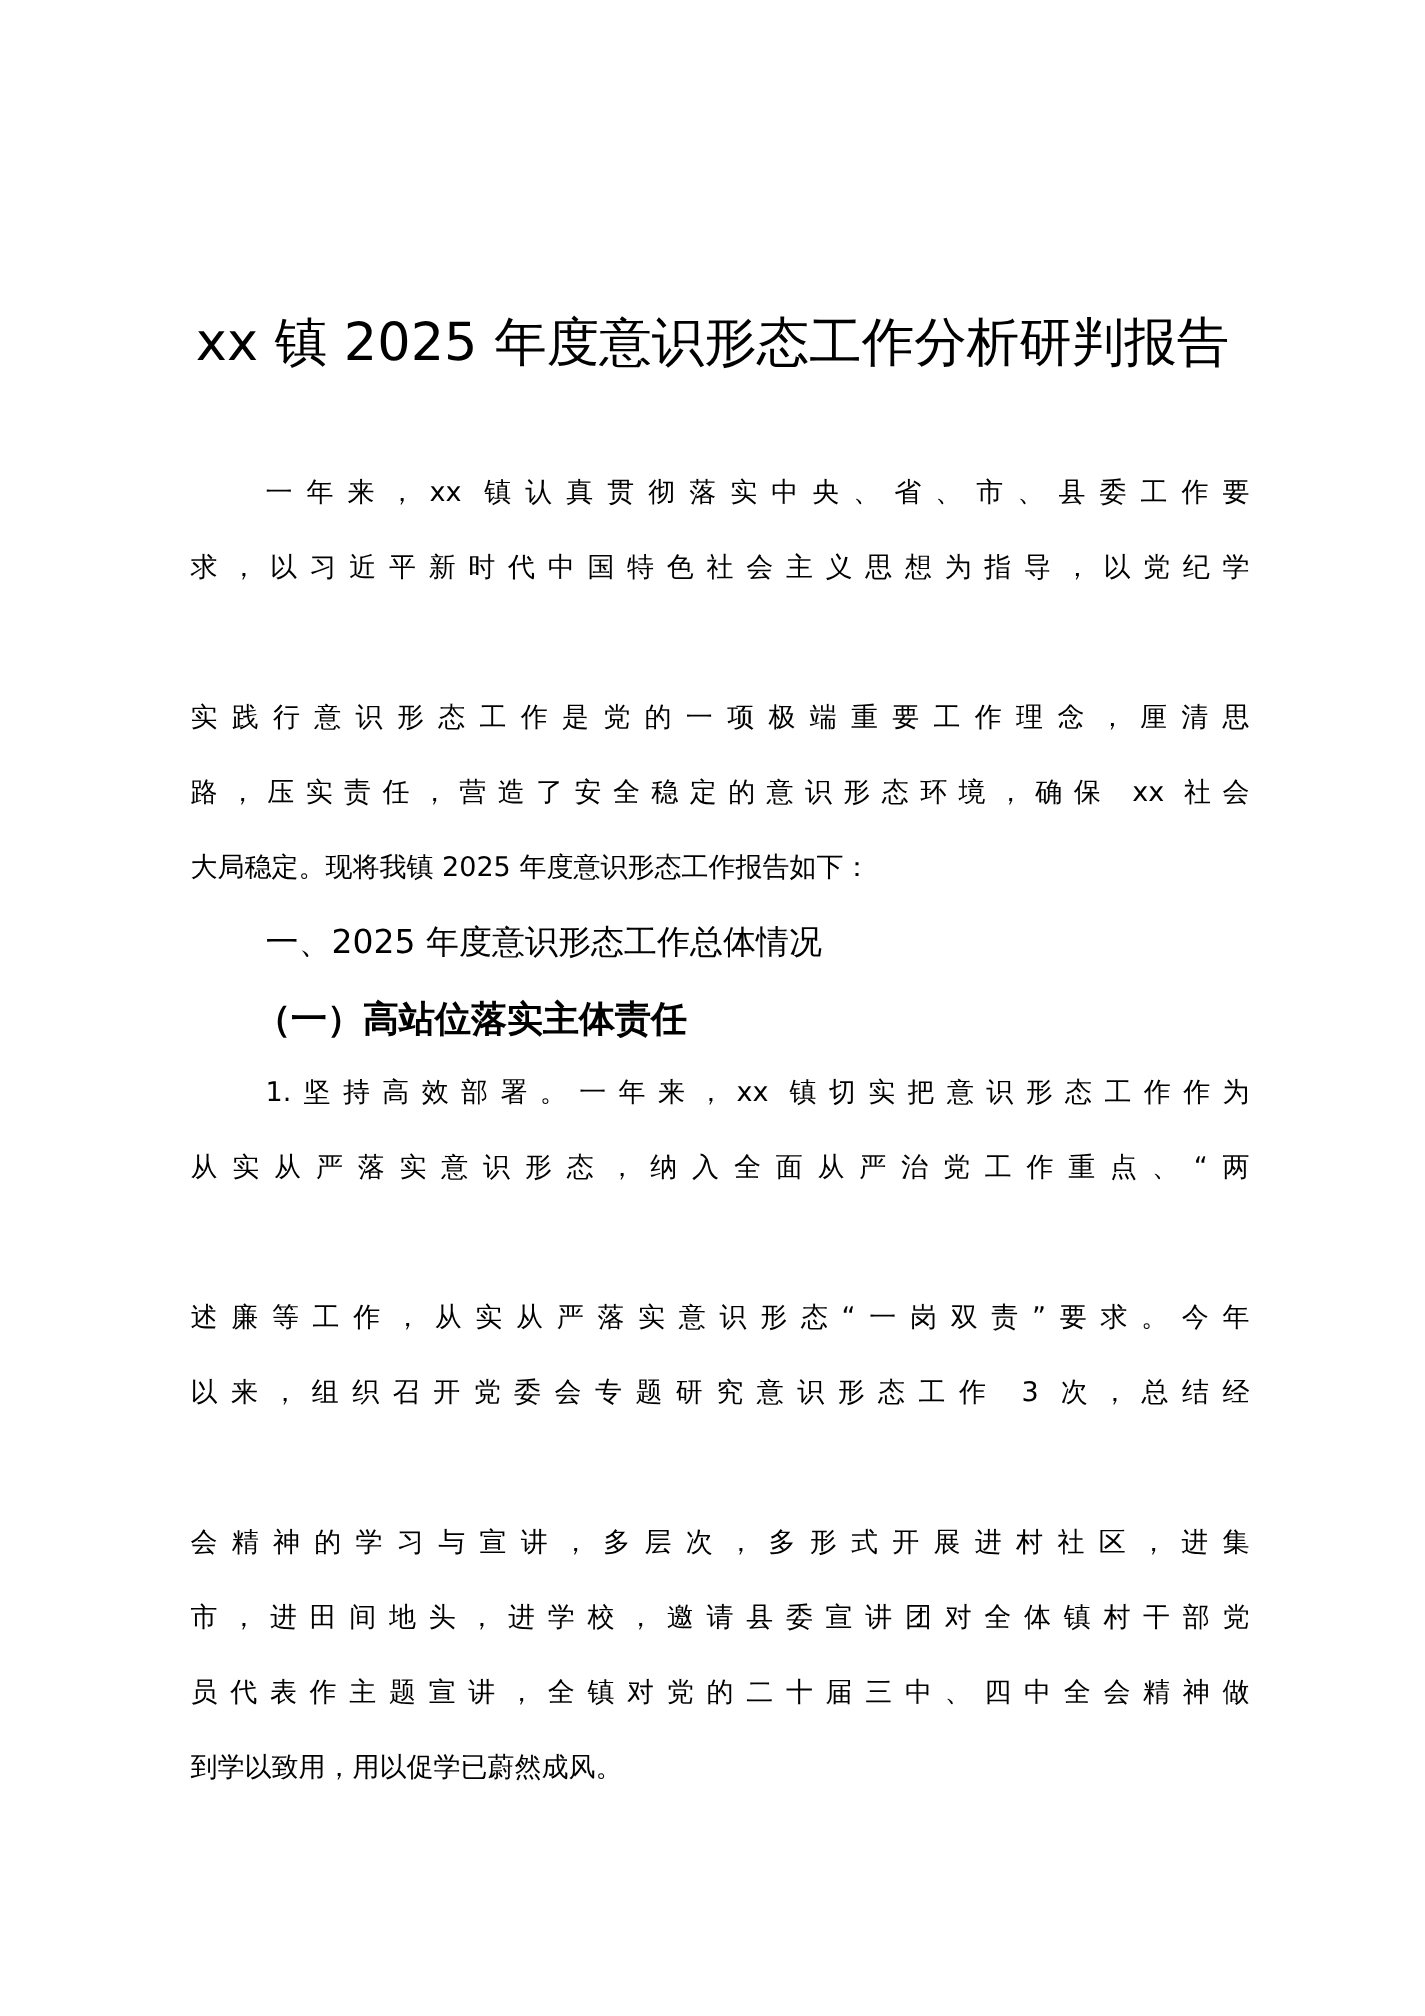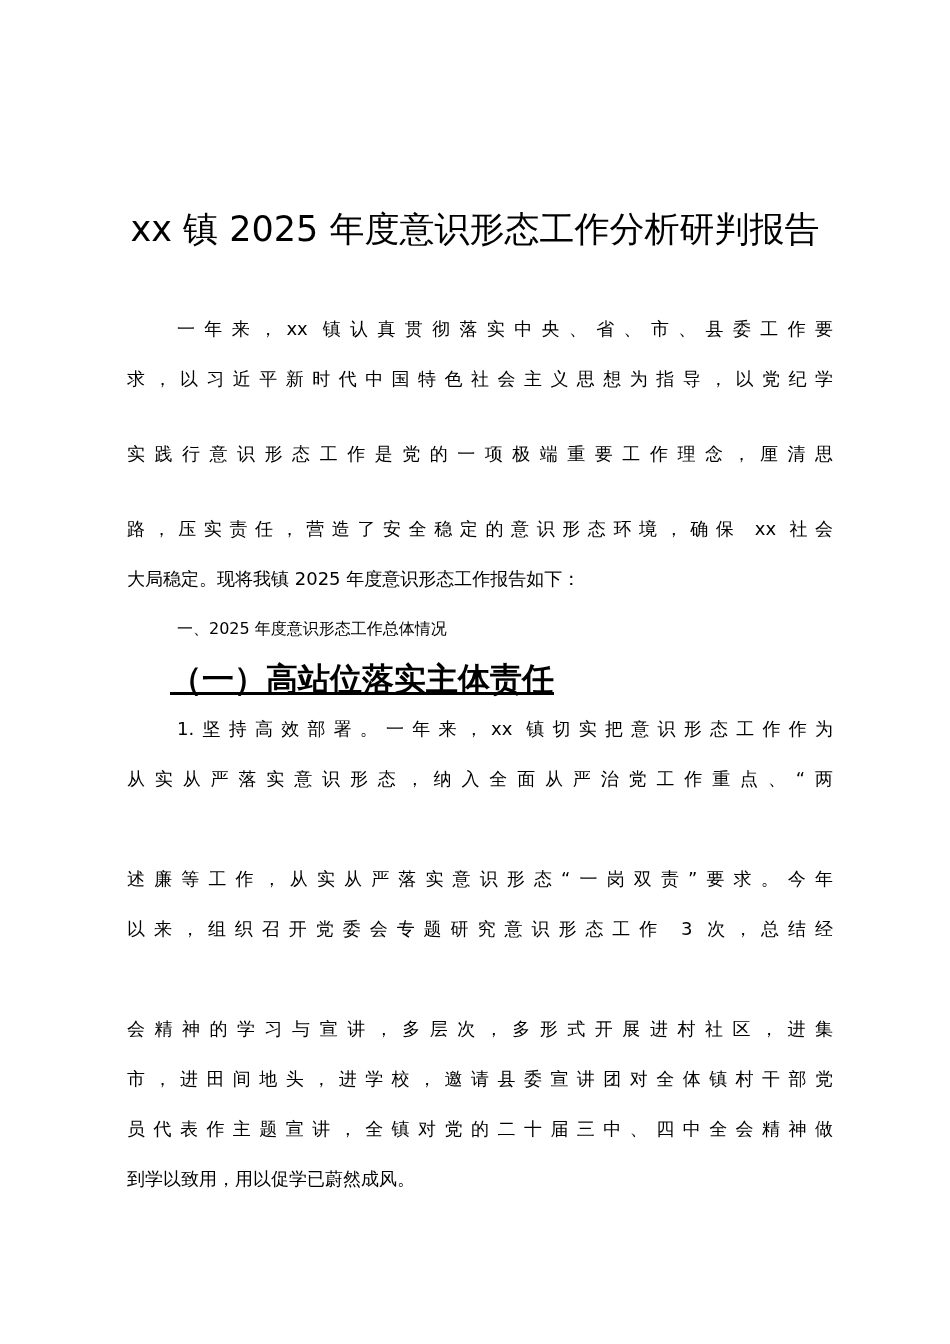--- a/index.html
+++ b/index.html
@@ -5,32 +5,32 @@
   html, body { margin: 0; padding: 0; background: #ffffff; }
   body { width: 950px; height: 1344px; position: relative; overflow: hidden;
          font-family: "DejaVu Sans", "Liberation Sans", sans-serif; color: #000; }
   .page { position: absolute; left: 0; top: 0; width: 820px; height: 1344px; background: #fff; margin-top: 24px; }
   .title { position: absolute; left: 0; width: 950px; top: 182px; text-align: center;
            font-size: 35px; line-height: 46px; white-space: nowrap; letter-spacing: 0px; }
   .line { position: absolute; left: 127px; width: 706px; font-size: 18px; line-height: 50px;
           white-space: nowrap; text-align: justify; text-align-last: justify; }
   .line.last { text-align-last: left; }
   .indent { left: 177px; width: 656px; }
-  .h1 { position: absolute; left: 177px; font-size: 16px; line-height: 50px; white-space: nowrap; }
-  .h2 { position: absolute; left: 170px; font-size: 32px; line-height: 50px; font-weight: bold; white-space: nowrap; text-decoration: underline; }
+  .h1 { position: absolute; left: 177px; font-size: 22px; line-height: 50px; white-space: nowrap; }
+  .h2 { position: absolute; left: 170px; font-size: 24px; line-height: 50px; font-weight: bold; white-space: nowrap; }
 </style>
 </head>
 <body>
 
 <div class="page">
   <div class="title">xx 镇 2025 年度意识形态工作分析研判报告</div>
 
   <div class="line indent" style="top:280px">一年来，xx 镇认真贯彻落实中央、省、市、县委工作要</div>
   <div class="line" style="top:330px">求，以习近平新时代中国特色社会主义思想为指导，以党纪学</div>
-  <div class="line" style="top:405px">实践行意识形态工作是党的一项极端重要工作理念，厘清思</div>
+  <div class="line" style="top:430px">实践行意识形态工作是党的一项极端重要工作理念，厘清思</div>
   <div class="line" style="top:480px">路，压实责任，营造了安全稳定的意识形态环境，确保 xx 社会</div>
   <div class="line last" style="top:530px">大局稳定。现将我镇 2025 年度意识形态工作报告如下：</div>
 
   <div class="h1" style="top:580px">一、2025 年度意识形态工作总体情况</div>
   <div class="h2" style="top:630px">（一）高站位落实主体责任</div>
 
   <div class="line indent" style="top:680px">1.坚持高效部署。一年来，xx 镇切实把意识形态工作作为</div>
   <div class="line" style="top:730px">从实从严落实意识形态，纳入全面从严治党工作重点、“两</div>
   <div class="line" style="top:830px">述廉等工作，从实从严落实意识形态“一岗双责”要求。今年</div>
   <div class="line" style="top:880px">以来，组织召开党委会专题研究意识形态工作 3 次，总结经</div>

